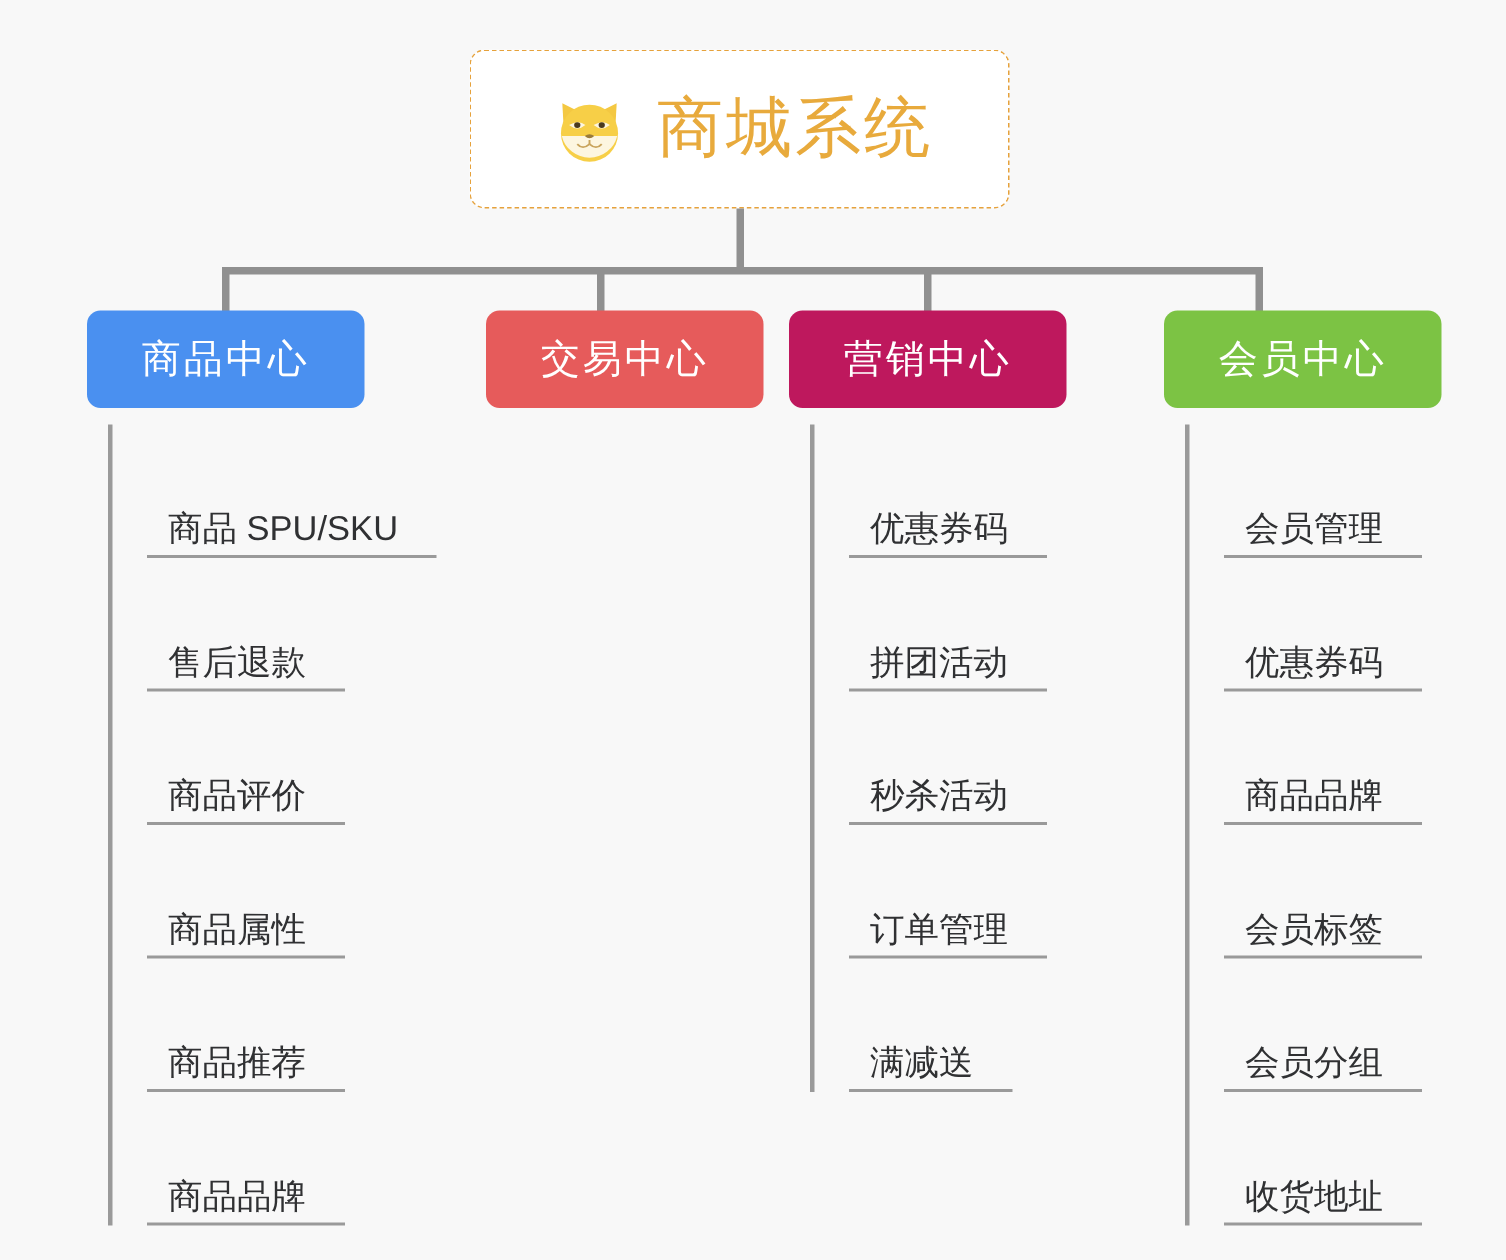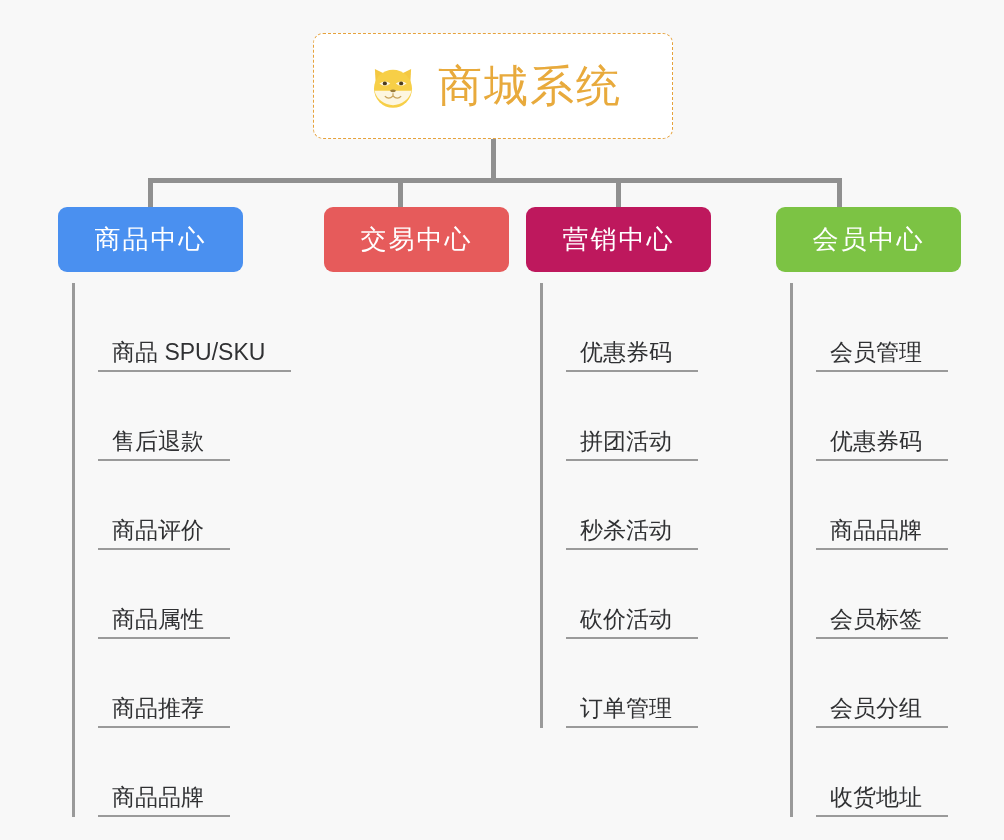--- a/index.html
+++ b/index.html
@@ -213,24 +213,24 @@
       <div class="leaf-item">
           <span class="leaf-label">优惠券码</span>
         </div>
       <div class="leaf-item">
           <span class="leaf-label">拼团活动</span>
         </div>
       <div class="leaf-item">
           <span class="leaf-label">秒杀活动</span>
         </div>
       <div class="leaf-item">
-          <span class="leaf-label">砍价活动</span>
-        </div>
-      <div class="leaf-item">
           <span class="leaf-label">订单管理</span>
+        </div>
+      <div class="leaf-item">
+          <span class="leaf-label">满减送</span>
         </div>
     </div>
   </div>
 
   <div class="column col-3">
     <div class="cat-header" style="background: rgb(124, 195, 68);">会员中心</div>
     <div class="leaf-list">
       <div class="leaf-item">
           <span class="leaf-label">会员管理</span>
         </div>

